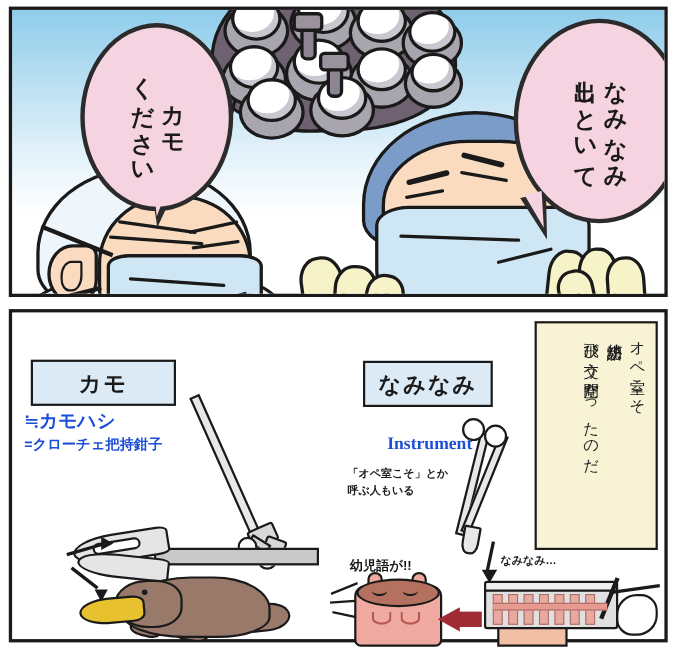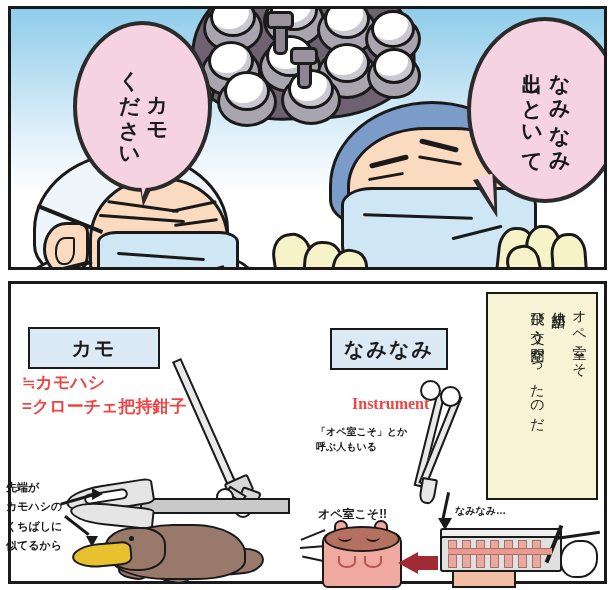--- a/index.html
+++ b/index.html
@@ -264,26 +264,26 @@
     letter-spacing: 2px;
     z-index: 12;
   }
   #box-kamo { left: 28px; top: 327px; width: 128px; height: 38px; }
   #box-naminami { left: 330px; top: 328px; width: 114px; height: 38px; }
 
   .eqline {
     position: absolute;
     font-family: "Liberation Sans", sans-serif;
     font-weight: bold;
-    color: #ef4444;
+    color: #1d4ed8;
     white-space: nowrap;
     z-index: 12;
   }
   #kamo-eq1 { left: 22px; top: 371px; font-size: 17px; }
-  #kamo-eq2 { left: 22px; top: 395px; font-size: 17px; }
+  #kamo-eq2 { left: 22px; top: 395px; font-size: 13px; }
   #purse-eq1 { left: 316px; top: 372px; font-size: 17px; font-family: "Liberation Serif", serif; }
   #purse-eq2 { left: 352px; top: 395px; font-size: 16px; font-family: "Liberation Serif", serif; }
 
   .handnote {
     position: absolute;
     font-family: "Liberation Sans", sans-serif;
     font-size: 10px;
     font-weight: bold;
     color: #1a1a1a;
     line-height: 1.45;
@@ -697,24 +697,20 @@
   <div class="clamp-tip" id="clamp-head-b"></div>
   <div class="clamp-tip" id="clamp-link"></div>
   <div class="clamp-tip" id="clamp-ring-a"></div>
   <div class="clamp-tip" id="clamp-ring-b"></div>
 
   <div id="jaw-bar"></div>
   <div id="jaw-upper"></div>
   <div id="jaw-upper-slot"></div>
   <div id="jaw-lower"></div>
 
-  <div class="handnote" id="note-kuchibashi">先端が
-カモハシの
-くちばしに
-似てるから</div>
   <div class="arrow-line" style="left:60px; top:498px; width:34px; transform:rotate(-16deg);"></div>
   <div class="arrow-tip" style="left:92px; top:488px; border-top:6px solid transparent; border-bottom:6px solid transparent; border-left:11px solid #1a1a1a;"></div>
   <div class="arrow-line" style="left:62px; top:524px; width:30px; transform:rotate(38deg);"></div>
   <div class="arrow-tip" style="left:86px; top:536px; border-left:6px solid transparent; border-right:6px solid transparent; border-top:11px solid #1a1a1a;"></div>
 
   <div class="platy-foot" id="platy-foot1"></div>
   <div class="platy-foot" id="platy-foot2"></div>
   <div class="platy-foot" id="platy-tail"></div>
   <div id="platy-body"></div>
   <div id="platy-head"></div>
@@ -759,21 +755,21 @@
   <div class="suture-ear" style="left:374px; top:520px;"></div>
   <div class="suture-whisker" style="left:300px; top:534px; width:26px; transform:rotate(-22deg);"></div>
   <div class="suture-whisker" style="left:300px; top:546px; width:26px; transform:rotate(-4deg);"></div>
   <div class="suture-whisker" style="left:302px; top:558px; width:24px; transform:rotate(12deg);"></div>
   <div id="suture-body"></div>
   <div id="suture-top"></div>
   <div class="suture-eye" style="left:338px; top:532px;"></div>
   <div class="suture-eye" style="left:366px; top:532px;"></div>
   <div class="suture-cheek" style="left:338px; top:556px;"></div>
   <div class="suture-cheek" style="left:364px; top:556px;"></div>
-  <div class="handnote" id="note-kinchaku">オペ室こそ!!</div>
+  <div class="handnote" id="note-kinchaku">幼児語が!!</div>
 
   <div id="narration-box">
     <div class="narr-line">オペ室こそ</div>
     <div class="narr-line">幼児語が</div>
     <div class="narr-line">飛び交う空間だったのだ</div>
   </div>
 
 </div>
 
 </body></html>

